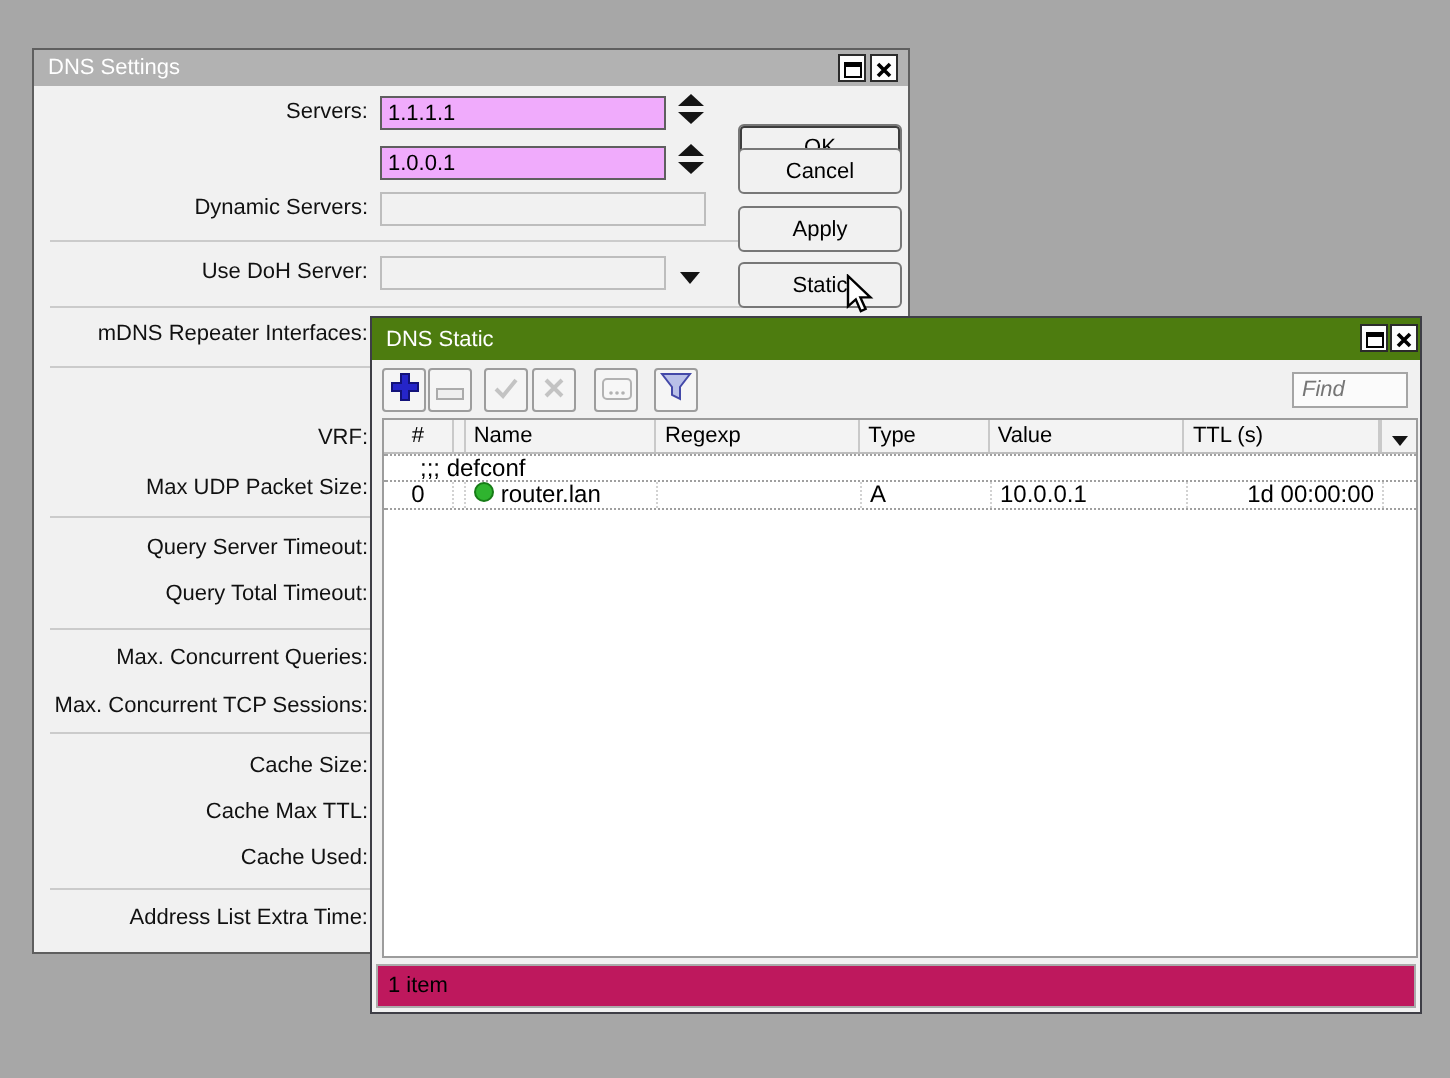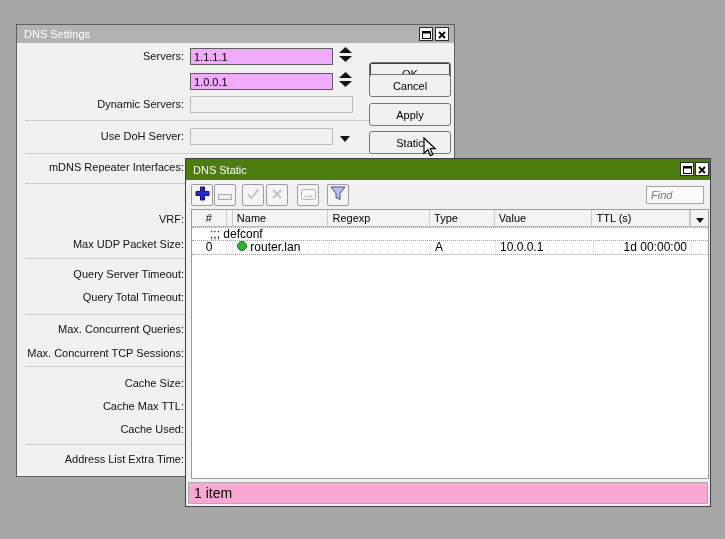--- a/index.html
+++ b/index.html
@@ -20,21 +20,21 @@
   .droparrow{position:absolute;width:11px;height:8px;display:flex;align-items:center;justify-content:center;background:transparent;border:none;padding:0;}
   .toolbtn{position:absolute;top:25px;width:22px;height:22px;background:#f5f5f5;border:1px solid #9d9d9d;border-radius:2px;display:flex;align-items:center;justify-content:center;padding:0;box-sizing:border-box;}
   .findbox{position:absolute;left:460px;top:27px;width:58px;height:18px;border:1px solid #a5a5a5;background:#fbfbfb;font-style:italic;font-size:11px;color:#9a9a9a;padding:0 4px;box-sizing:border-box;font-family:"Liberation Sans",sans-serif;}
   .tbl{position:absolute;left:5px;top:50px;width:518px;height:270px;background:#ffffff;border:1px solid #9c9c9c;box-sizing:border-box;overflow:hidden;}
   .thead{display:flex;height:17px;background:#f3f3f3;border-bottom:1px solid #bdbdbd;font-size:11px;box-sizing:border-box;}
   .th{line-height:16px;padding-left:4px;border-right:1px solid #c9c9c9;box-sizing:border-box;white-space:nowrap;overflow:hidden;}
   .th.center{text-align:center;padding-left:0;}
   .colbtn{width:18px;display:flex;align-items:center;justify-content:center;background:#f3f3f3;border:none;border-left:1px solid #c9c9c9;padding:0;box-sizing:border-box;}
   .trow{display:flex;height:14px;font-size:12px;line-height:13px;border-bottom:1px dotted #9f9f9f;color:#000;box-sizing:border-box;}
   .td{box-sizing:border-box;white-space:nowrap;overflow:hidden;border-right:1px dotted #d2d2d2;}
-  .statusbar{position:absolute;left:2px;right:2px;bottom:2px;height:22px;background:#f9a8d4;border:1px solid #ababab;font-size:14px;line-height:20px;padding-left:5px;box-sizing:border-box;color:#000;}
+  .statusbar{position:absolute;left:2px;right:2px;bottom:2px;height:22px;background:#be185d;border:1px solid #ababab;font-size:11px;line-height:20px;padding-left:5px;box-sizing:border-box;color:#000;}
   .dot{display:inline-block;width:8px;height:8px;border-radius:50%;background:#2fb42f;border:1px solid #177c17;box-sizing:content-box;}
 </style>
 </head>
 <body>
 
 <div id="desktop">
 
   <div class="win" style="left:16px;top:24px;width:439px;height:453px;">
     <div class="titlebar tb-gray">
       <span>DNS Settings</span>

